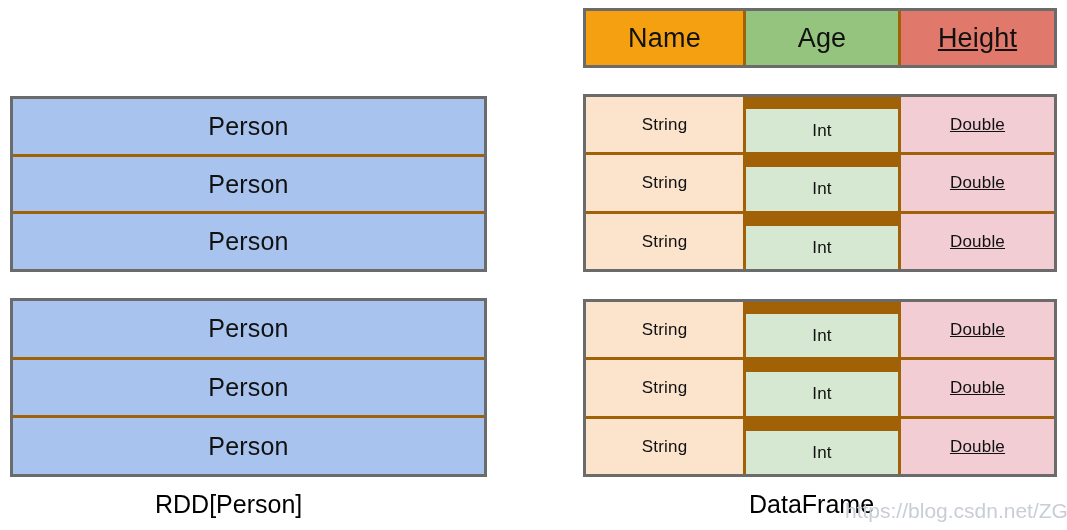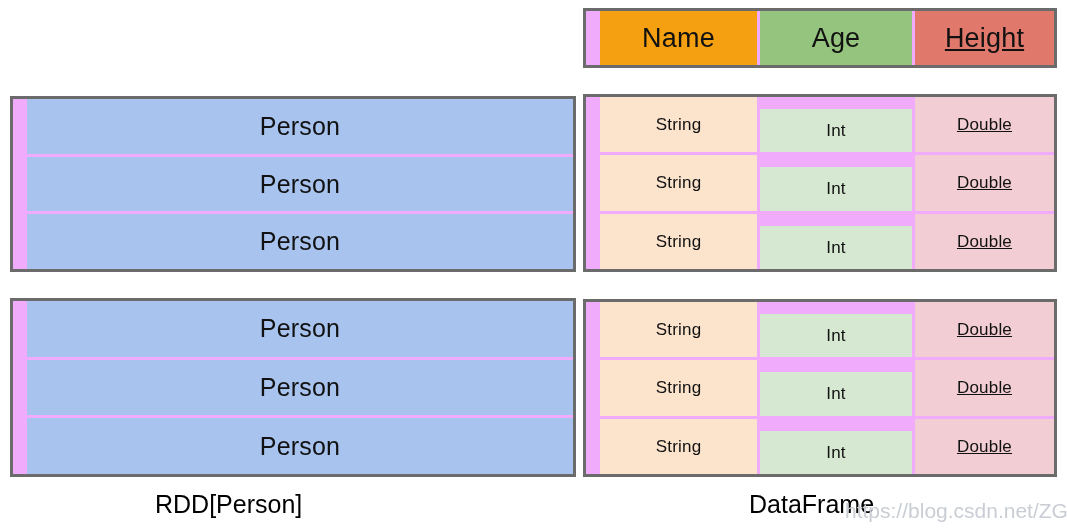--- a/index.html
+++ b/index.html
@@ -20,25 +20,24 @@
     width: 1067px;
     height: 530px;
     background: #ffffff;
   }
 
   
   .group {
     position: absolute;
     box-sizing: border-box;
     border: 3px solid #6b6b6b;
-    background: #f0abfc;
+    background: #a16207;
     display: flex;
     flex-direction: column;
     gap: 3px;
-    padding-left: 14px;
   }
 
   .row {
     display: flex;
     flex: 1 1 0;
     gap: 3px;
     min-height: 0;
   }
 
   .cell {
@@ -50,21 +49,21 @@
     font-size: 17px;
     line-height: 1;
     letter-spacing: 0.2px;
     white-space: nowrap;
     overflow: hidden;
   }
 
   
   .rdd-group {
     left: 10px;
-    width: 566px;
+    width: 477px;
   }
   .rdd-group-1 { top: 96px;  height: 176px; }
   .rdd-group-2 { top: 298px; height: 179px; }
 
   .cell-person {
     background: #a8c4ee;
     font-size: 25px;
   }
 
   

